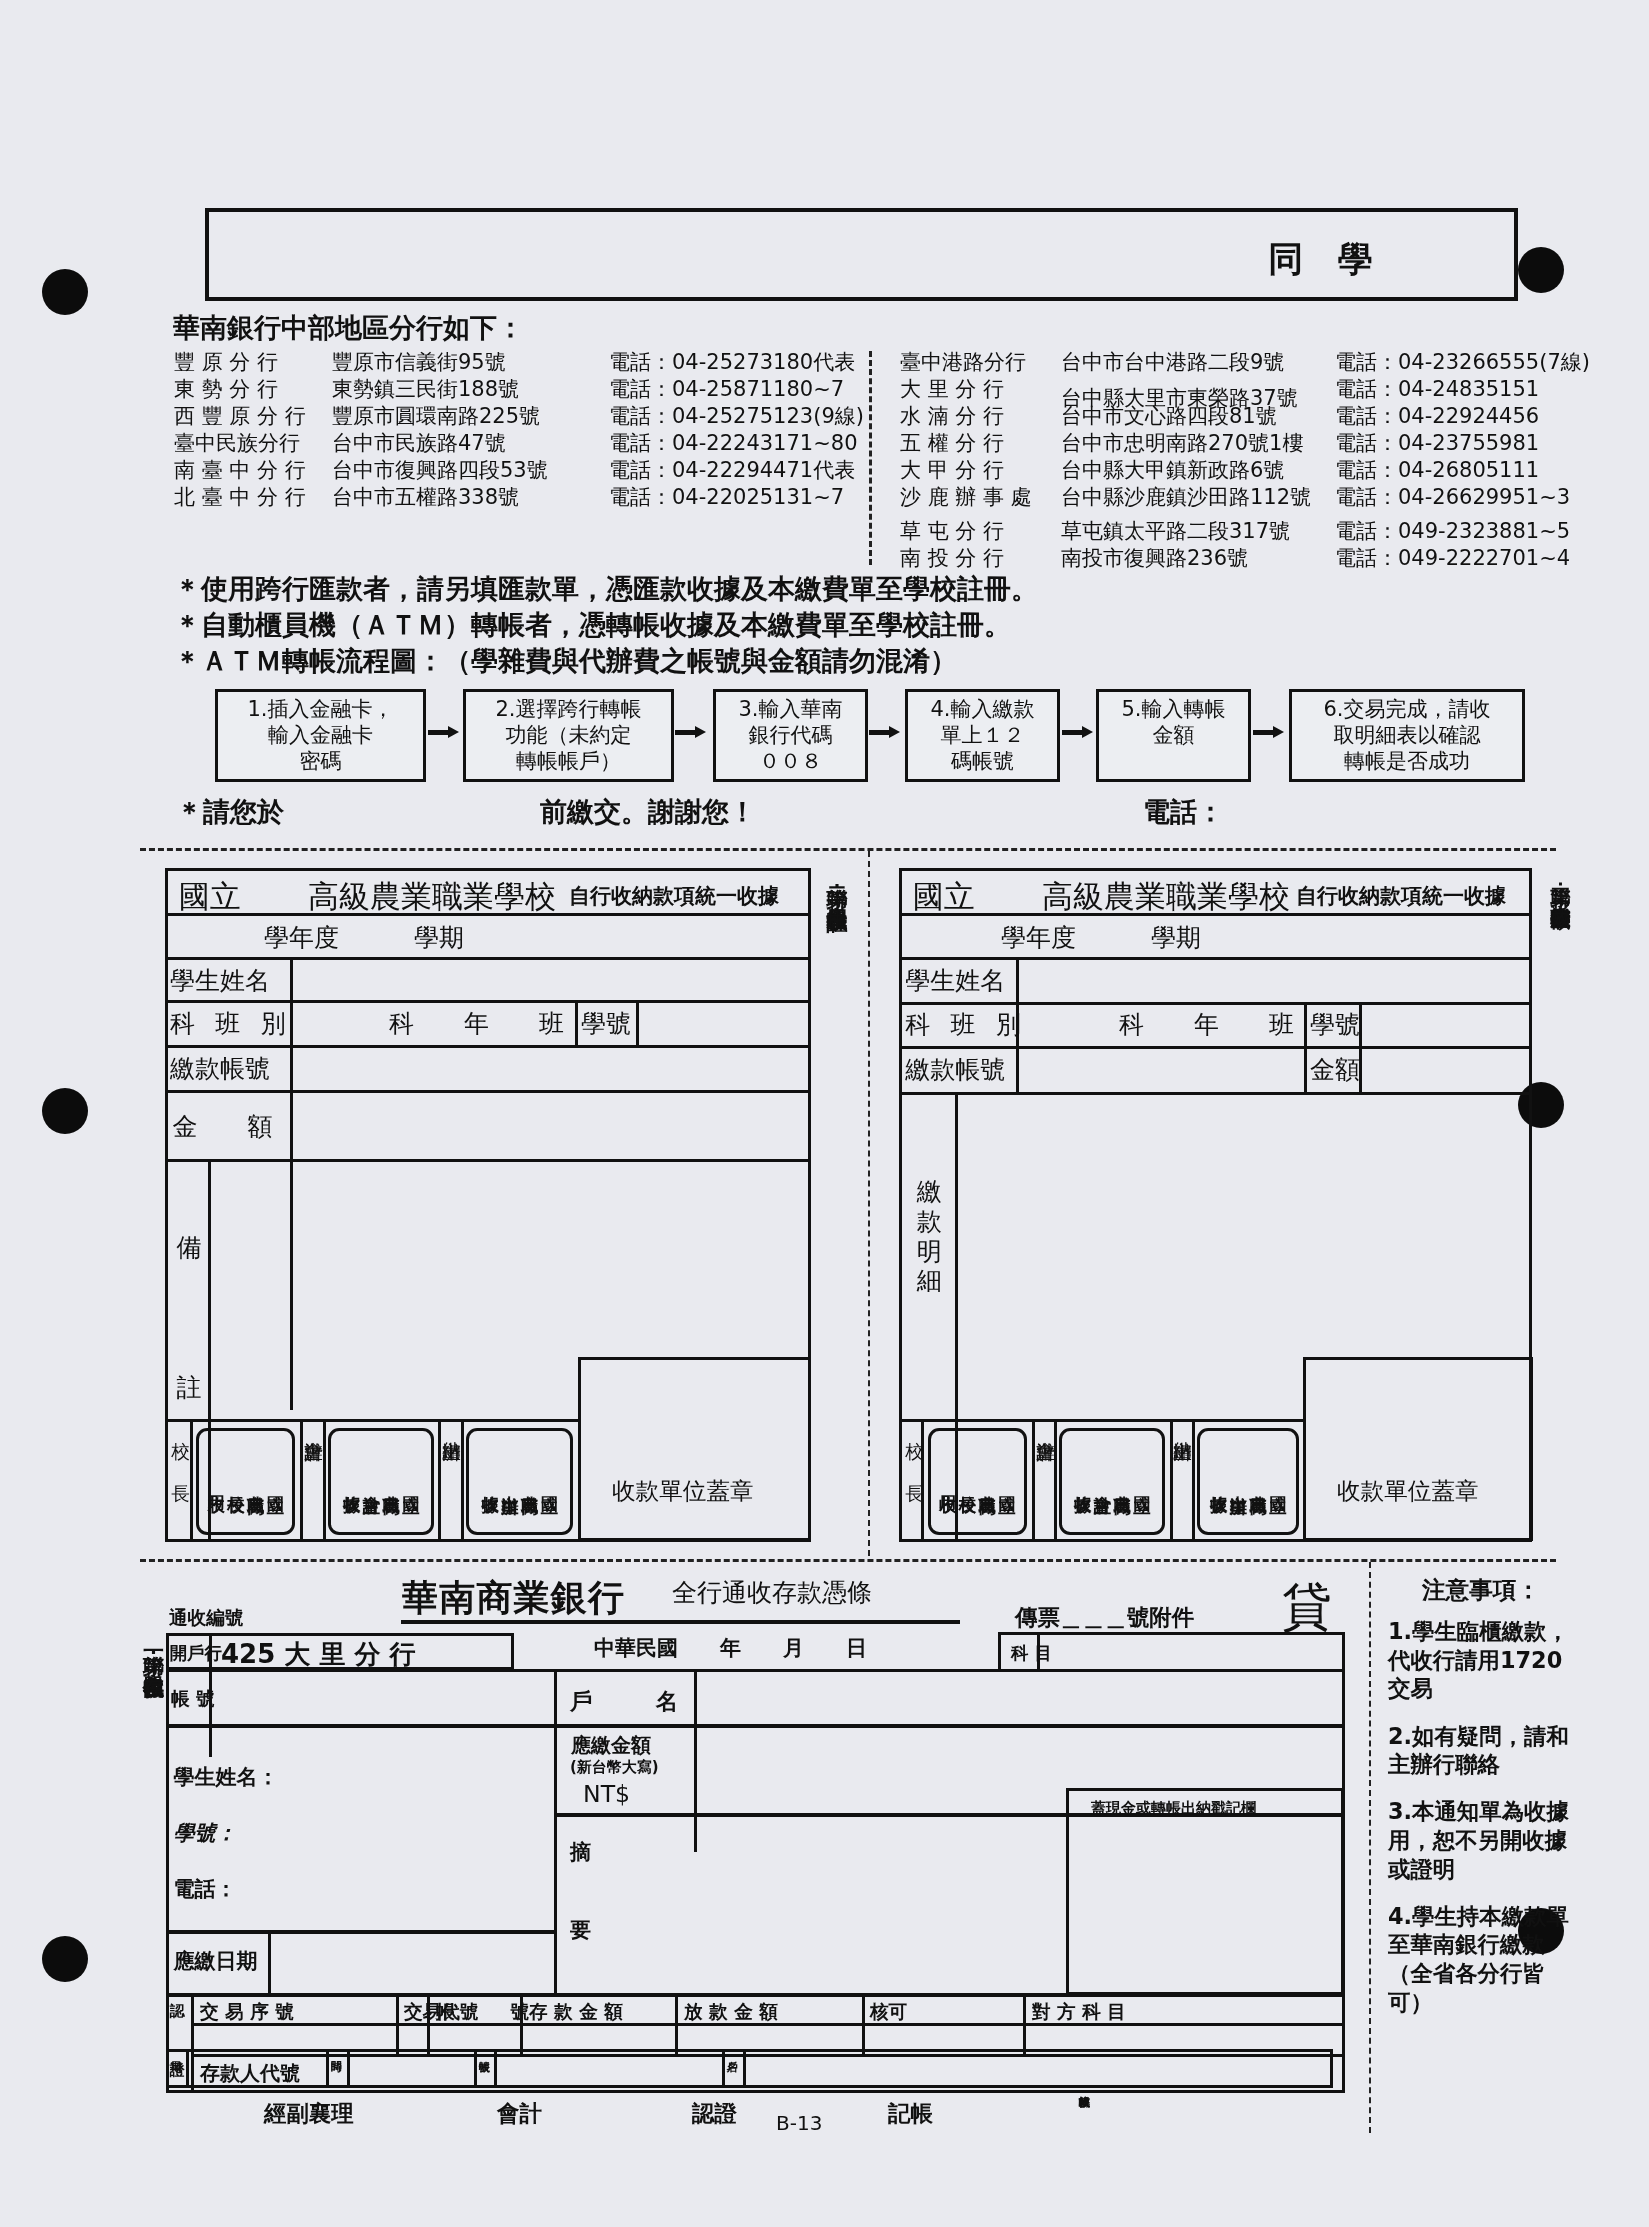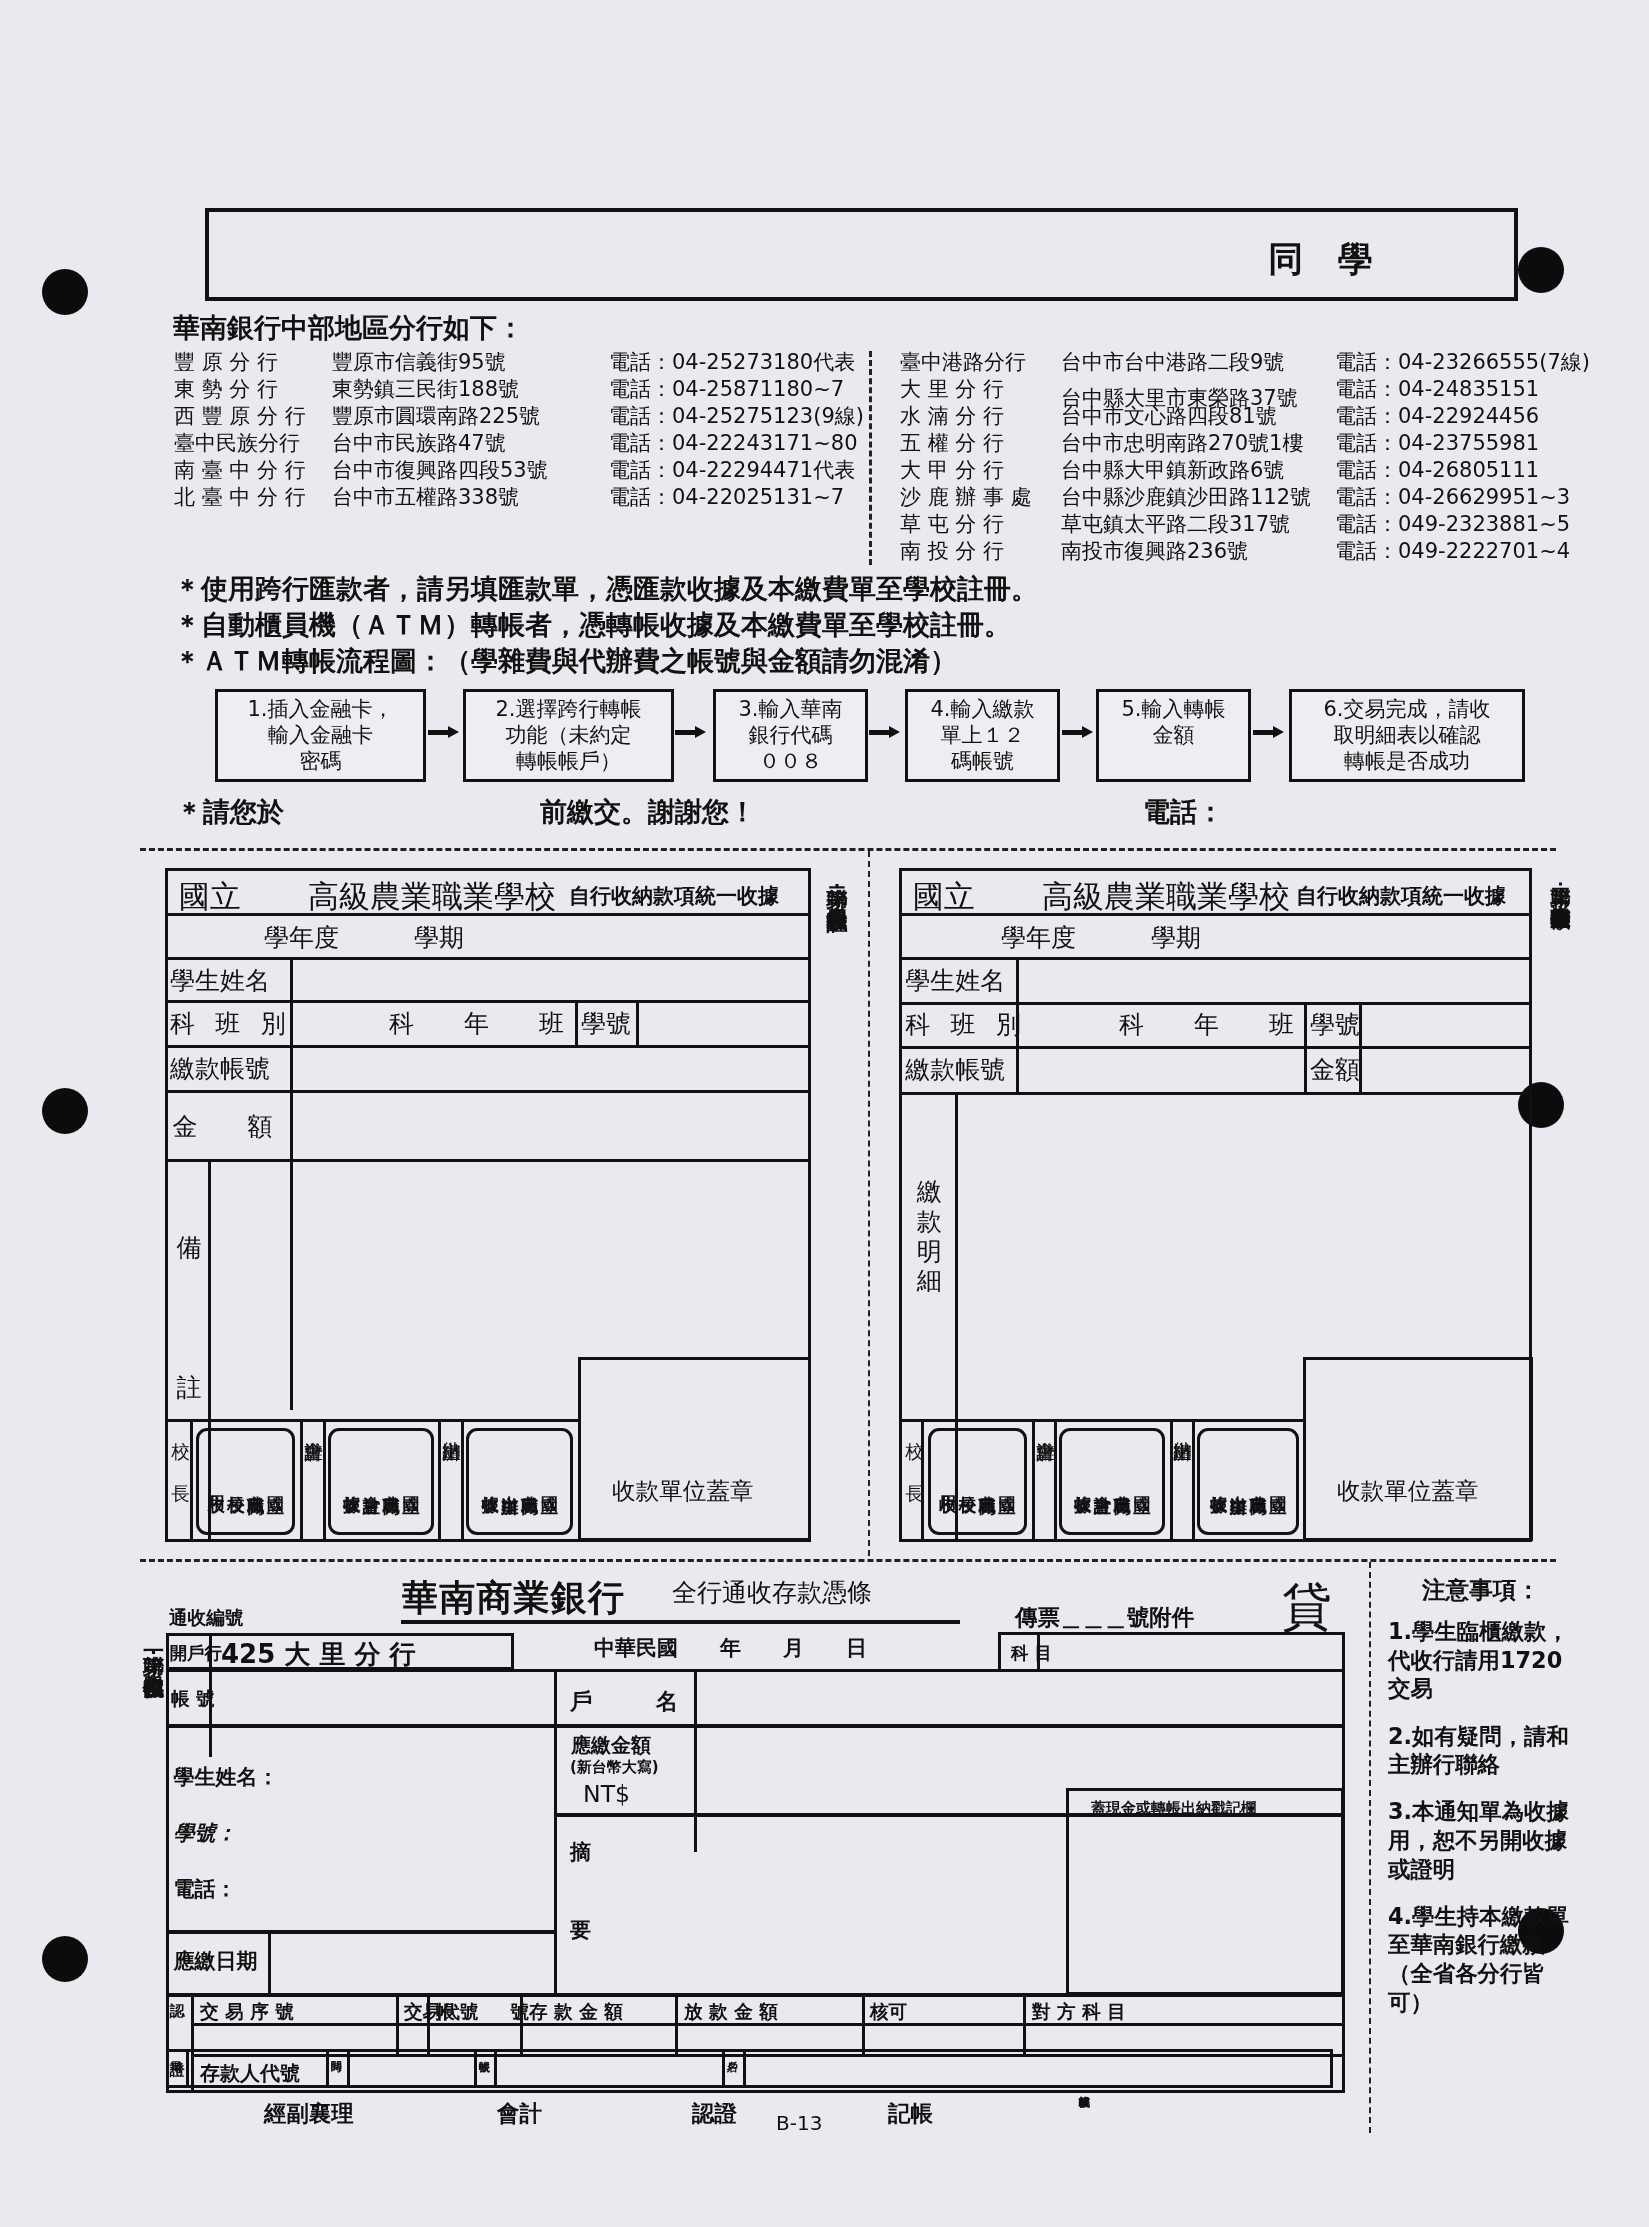--- a/index.html
+++ b/index.html
@@ -101,21 +101,21 @@
       <div style="position: relative; height: 27px;">
         <span class="t" style="left: 0px; top: 0px;">大 甲 分 行</span>
         <span class="t" style="left: 161px; top: 0px;">台中縣大甲鎮新政路6號</span>
         <span class="t" style="left: 435px; top: 0px;">電話：04-26805111</span>
       </div>
       <div style="position: relative; height: 27px;">
         <span class="t" style="left: 0px; top: 0px;">沙 鹿 辦 事 處</span>
         <span class="t" style="left: 161px; top: 0px;">台中縣沙鹿鎮沙田路112號</span>
         <span class="t" style="left: 435px; top: 0px;">電話：04-26629951~3</span>
       </div>
-      <div style="position: relative; height: 27px;">
+      <div style="position: relative; height: 27px; margin-top: 7px;">
         <span class="t" style="left: 0px; top: 0px;">草 屯 分 行</span>
         <span class="t" style="left: 161px; top: 0px;">草屯鎮太平路二段317號</span>
         <span class="t" style="left: 435px; top: 0px;">電話：049-2323881~5</span>
       </div>
       <div style="position: relative; height: 27px;">
         <span class="t" style="left: 0px; top: 0px;">南 投 分 行</span>
         <span class="t" style="left: 161px; top: 0px;">南投市復興路236號</span>
         <span class="t" style="left: 435px; top: 0px;">電話：049-2222701~4</span>
       </div>
     </div>

